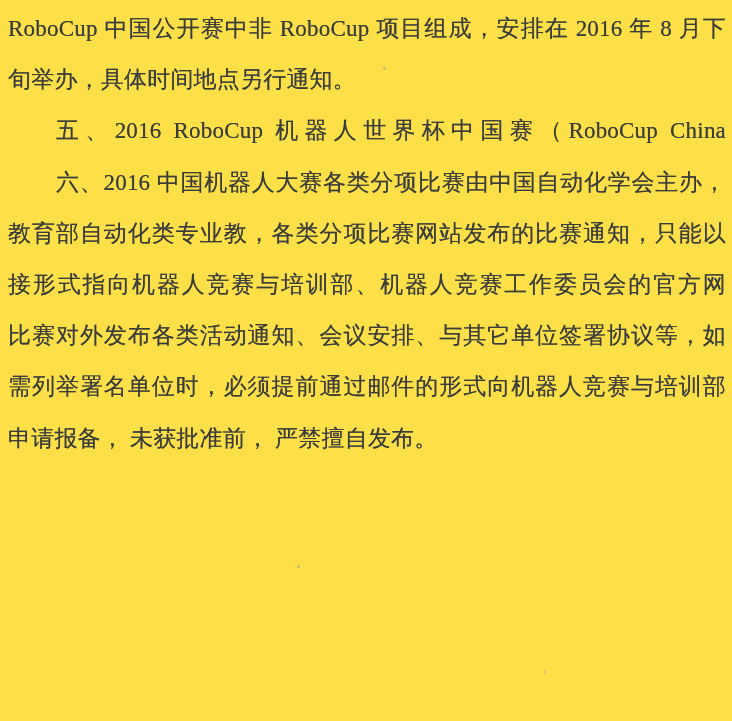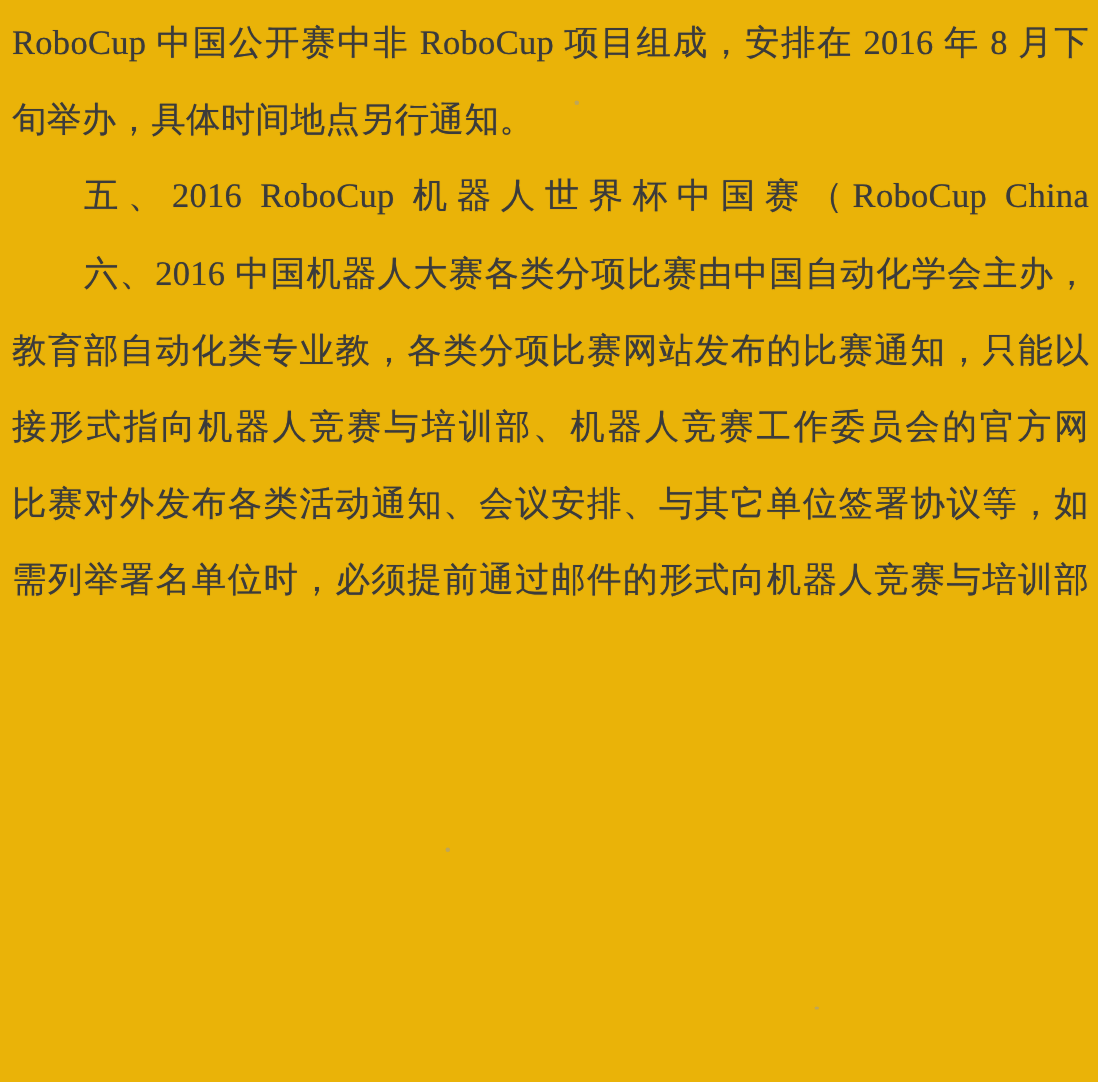--- a/index.html
+++ b/index.html
@@ -6,21 +6,21 @@
     margin: 0;
     padding: 0;
     background: #ffffff;
   }
   .page {
     position: relative;
     width: 732px;
     height: 721px;
     box-sizing: border-box;
     padding: 3px 6px 0 8px;
-    background: #eab308;
+    background: #fde047;
     overflow: hidden;
     font-family: "Liberation Serif", "DejaVu Serif", serif;
   }
   .doc-line {
     height: 51.2px;
     line-height: 51.2px;
     font-size: 23px;
     color: #3b3b3b;
     white-space: nowrap;
     text-shadow: 0 0 0.5px rgba(70,70,70,0.75);
@@ -52,18 +52,19 @@
 <div class="page">
 
   <div class="doc-line justify">RoboCup 中国公开赛中非 RoboCup 项目组成，安排在 2016 年 8 月下</div>
   <div class="doc-line">旬举办，具体时间地点另行通知。</div>
   <div class="doc-line justify indent">五、2016 RoboCup 机器人世界杯中国赛（RoboCup China Open）、</div>
   <div class="doc-line justify indent">六、2016 中国机器人大赛各类分项比赛由中国自动化学会主办，</div>
   <div class="doc-line justify">教育部自动化类专业教，各类分项比赛网站发布的比赛通知，只能以链</div>
   <div class="doc-line justify">接形式指向机器人竞赛与培训部、机器人竞赛工作委员会的官方网站。</div>
   <div class="doc-line justify">比赛对外发布各类活动通知、会议安排、与其它单位签署协议等，如</div>
   <div class="doc-line justify">需列举署名单位时，必须提前通过邮件的形式向机器人竞赛与培训部</div>
+  <div class="doc-line">申请报备， 未获批准前， 严禁擅自发布。</div>
 
   <div class="speck speck-1"></div>
   <div class="speck speck-2"></div>
   <div class="speck speck-3"></div>
 
 </div>
 
 </body></html>

